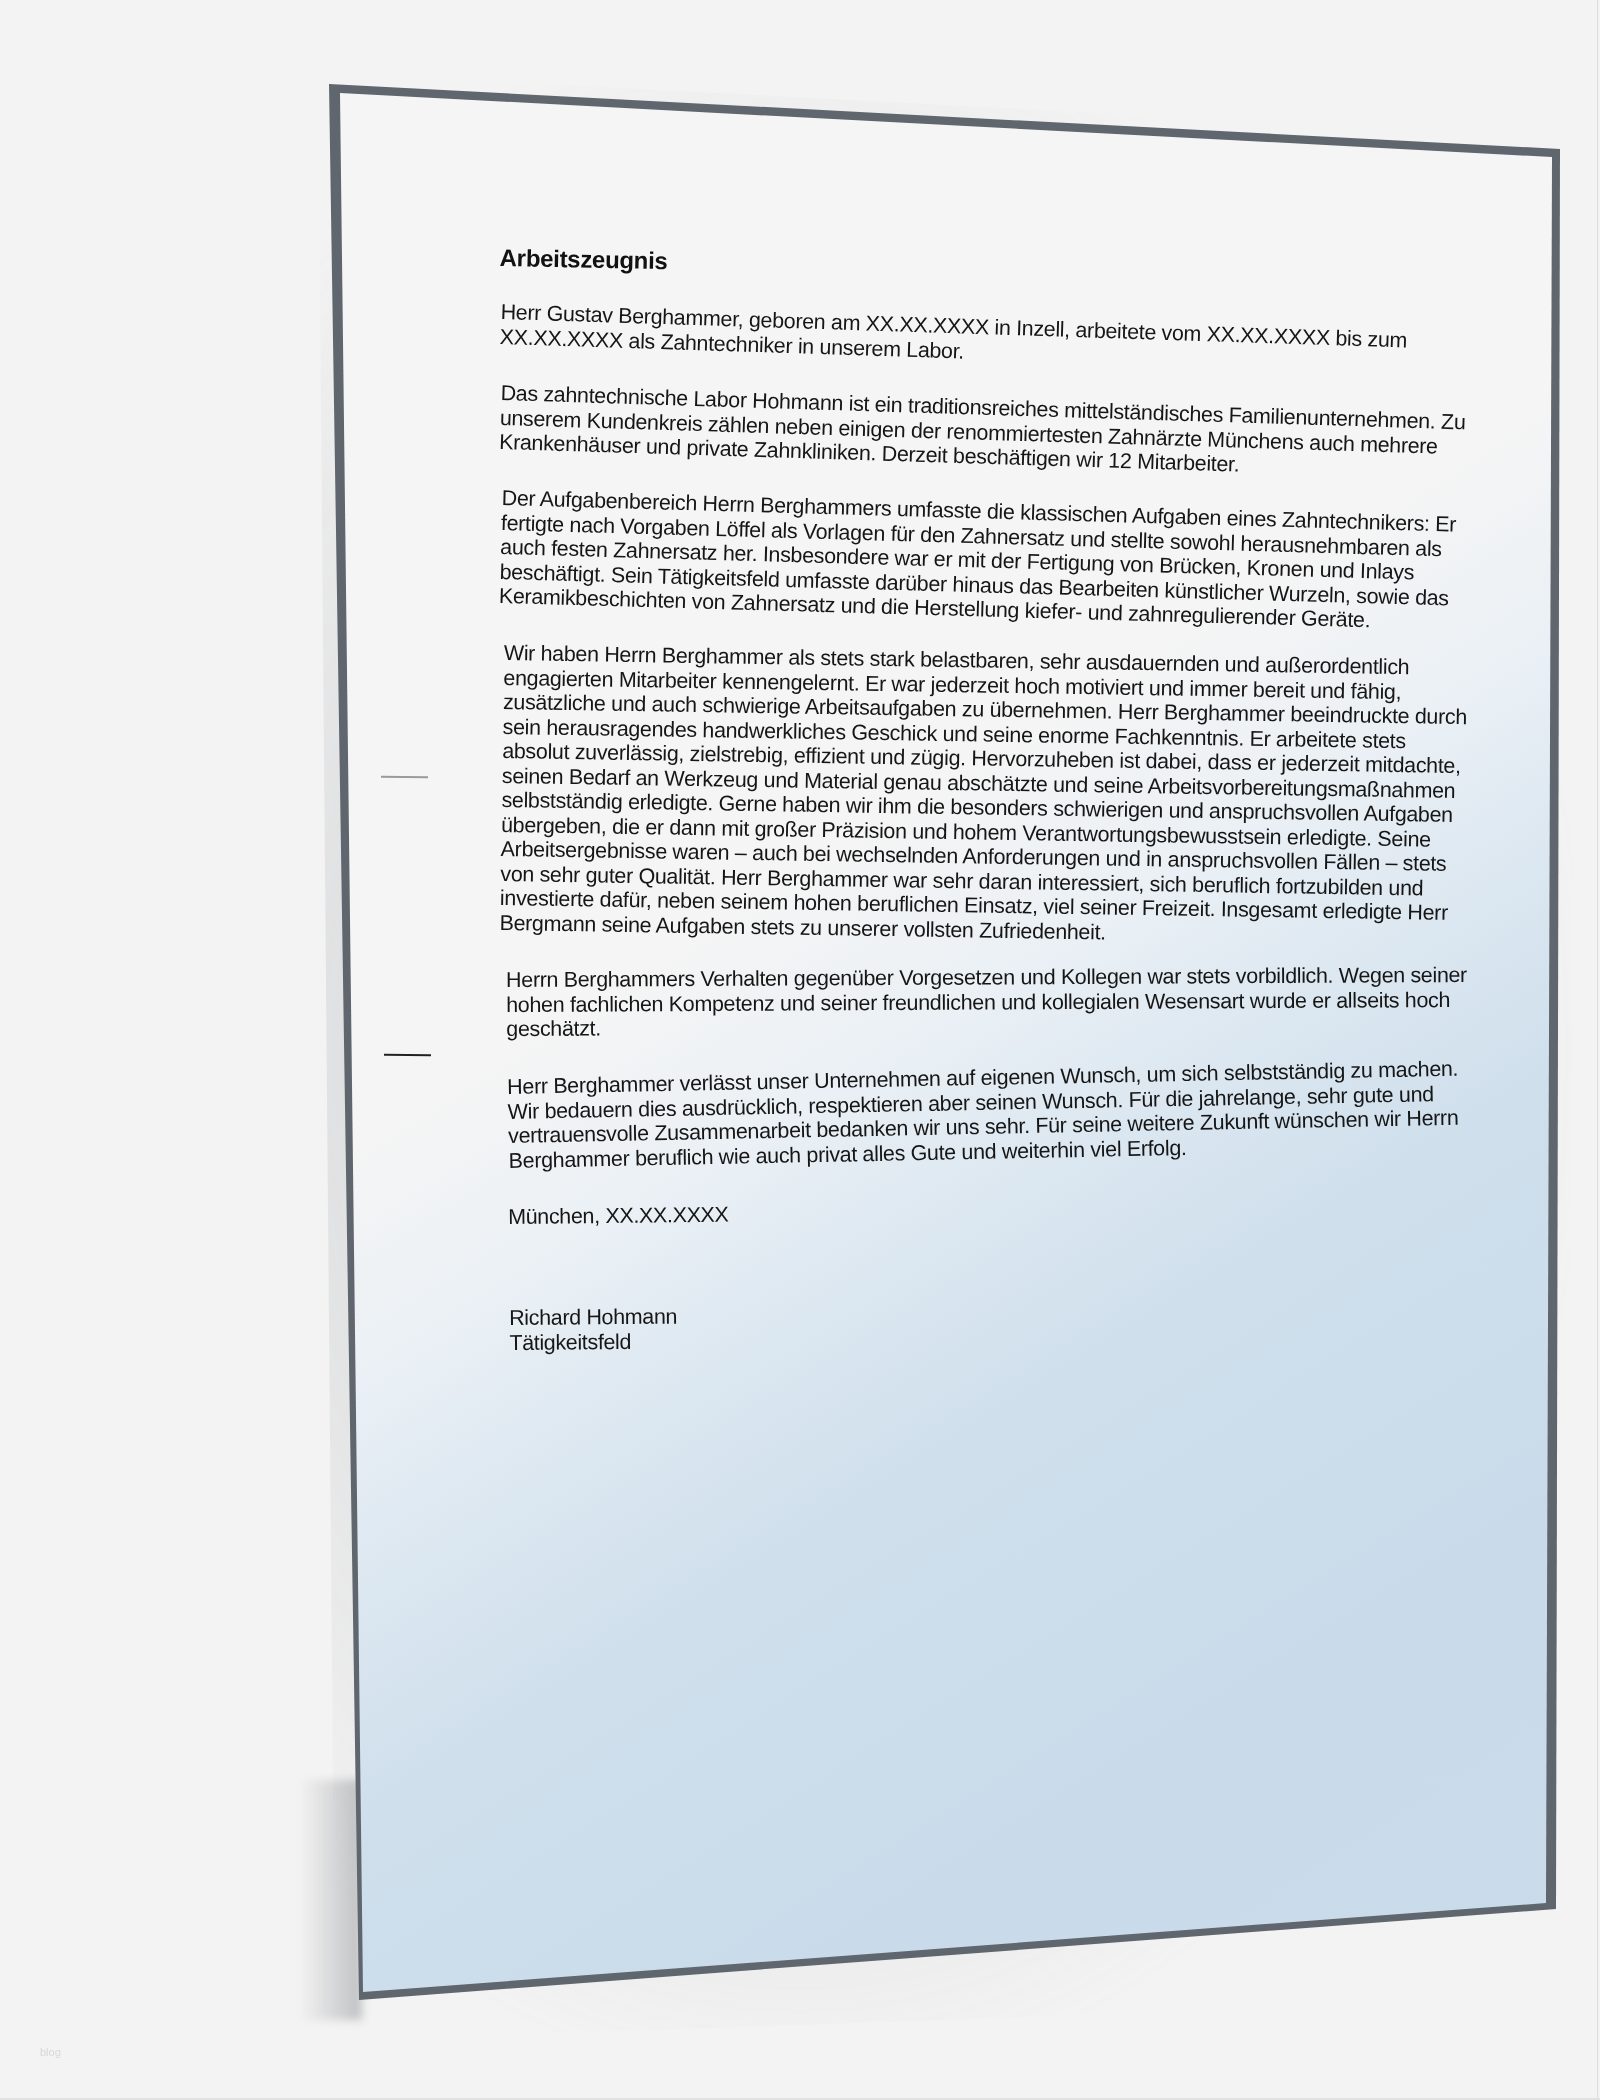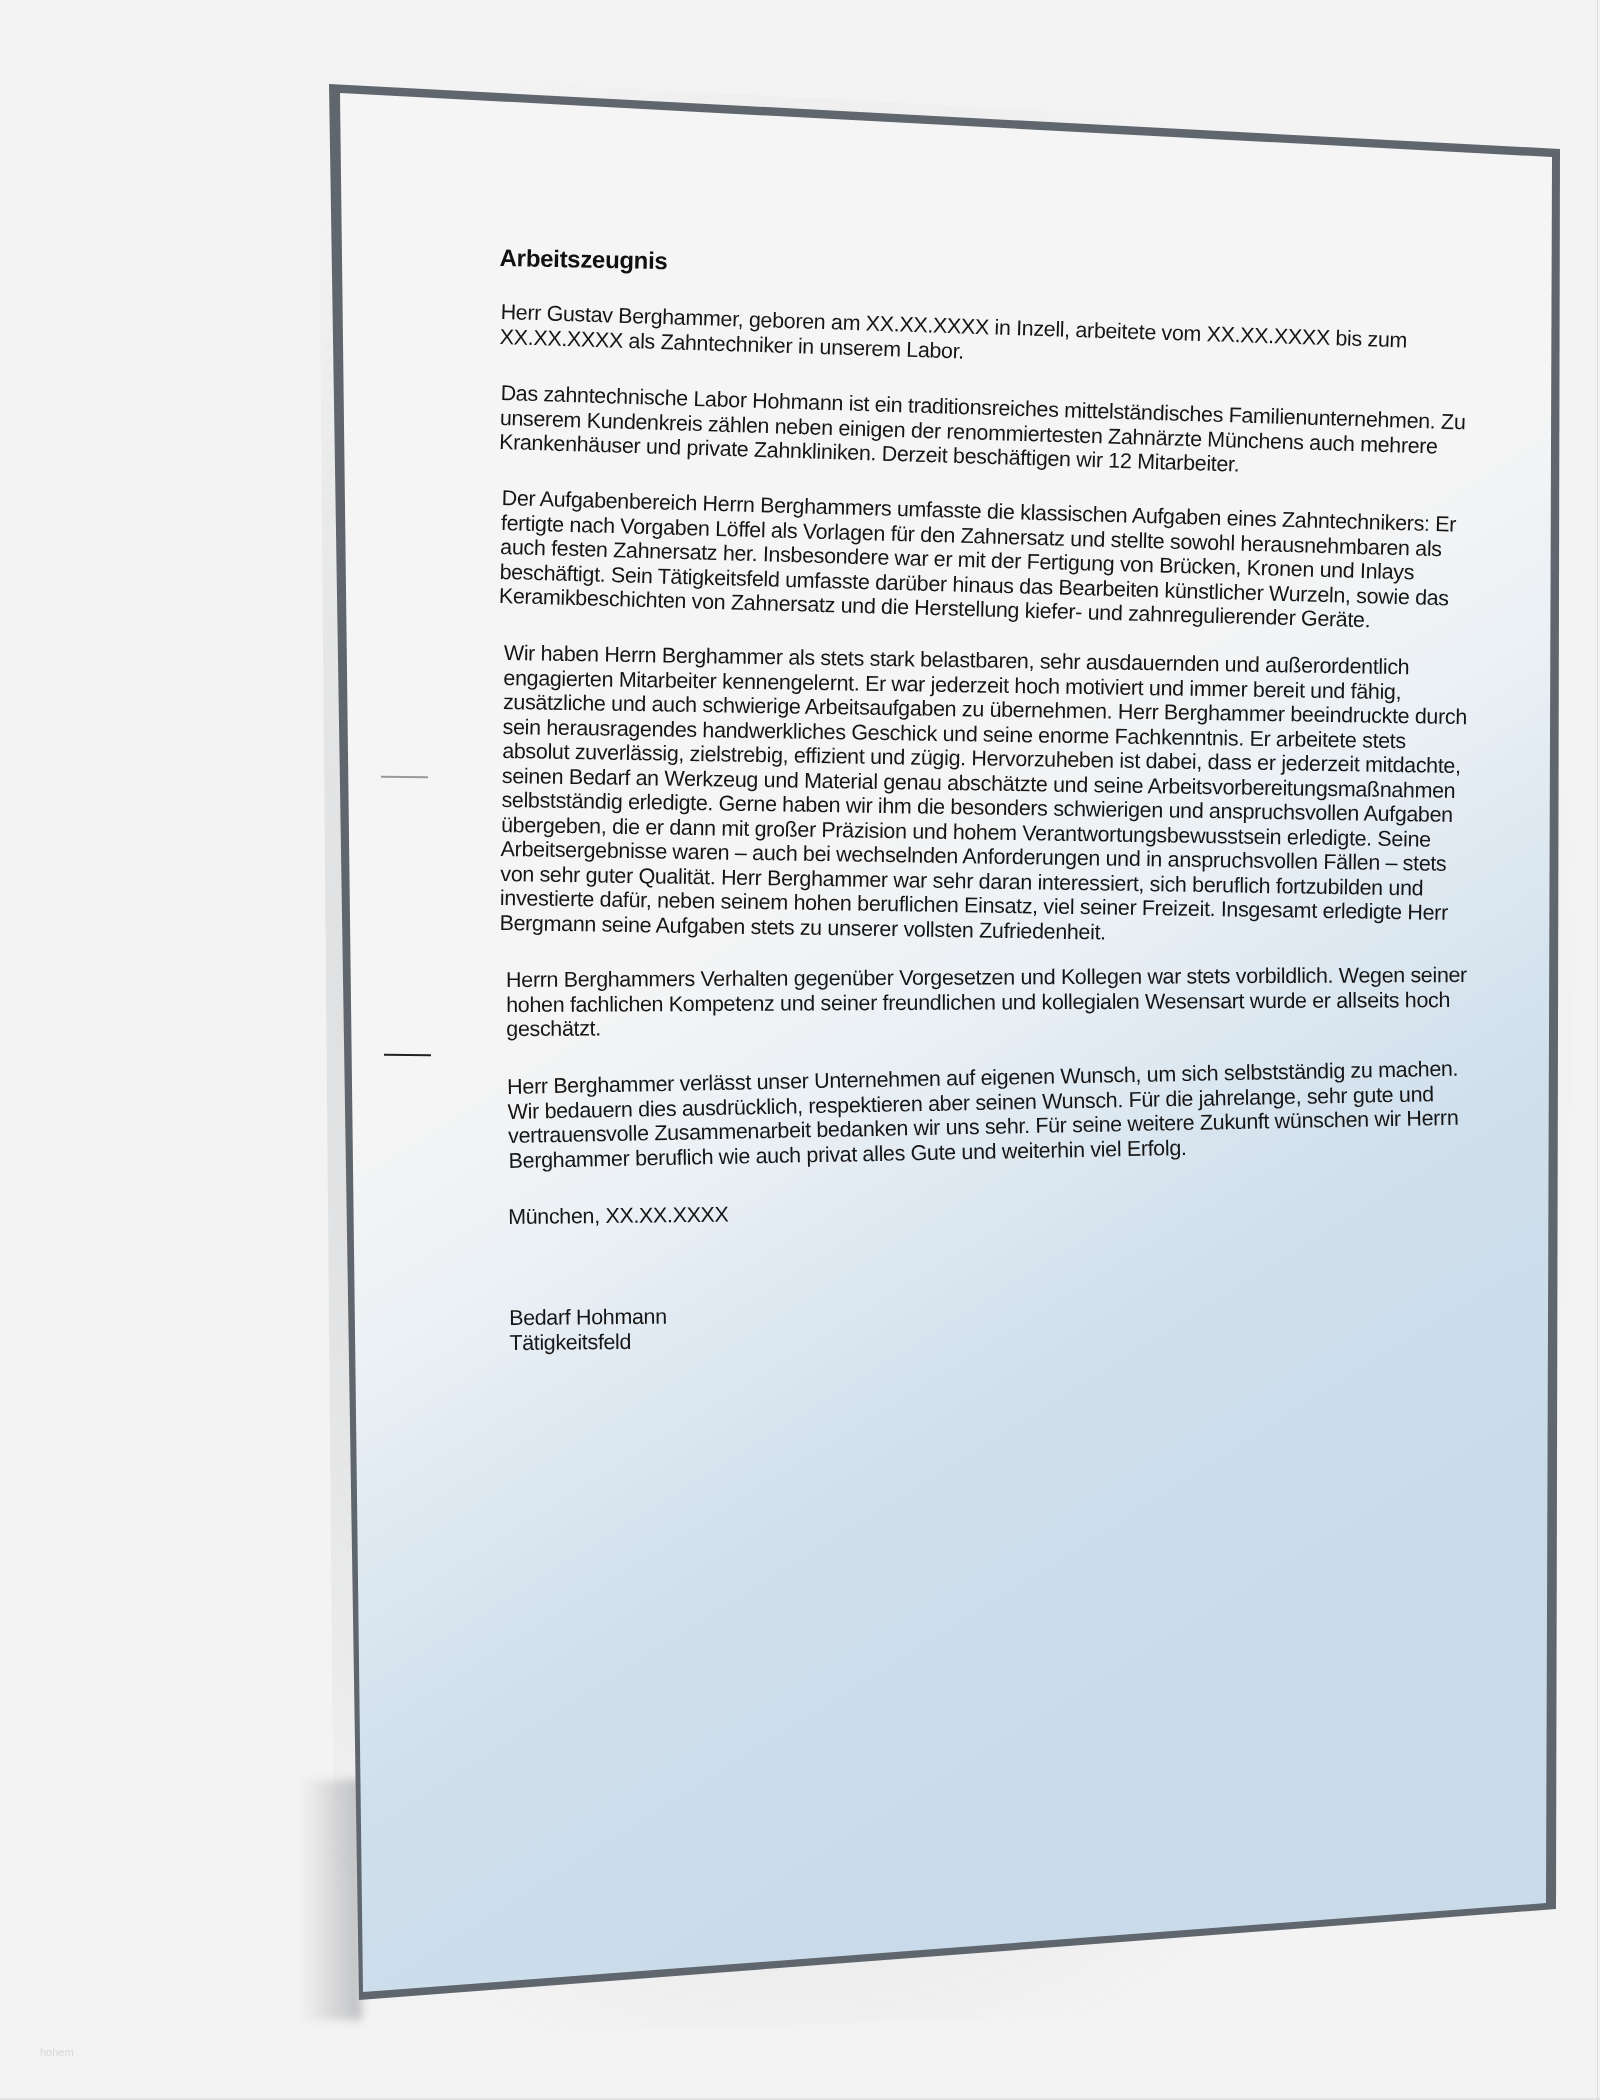--- a/index.html
+++ b/index.html
@@ -124,17 +124,17 @@
   <span class="line">Wir bedauern dies ausdrücklich, respektieren aber seinen Wunsch. Für die jahrelange, sehr gute und</span>
   <span class="line">vertrauensvolle Zusammenarbeit bedanken wir uns sehr. Für seine weitere Zukunft wünschen wir Herrn</span>
   <span class="line">Berghammer beruflich wie auch privat alles Gute und weiterhin viel Erfolg.</span>
 </div>
 
 <div class="text-block" style="left:508px; top:1205px; transform: rotate(-0.6deg);">
   <span class="line">München, XX.XX.XXXX</span>
 </div>
 
 <div class="text-block" style="left:509px; top:1306px; transform: rotate(-0.5deg);">
-  <span class="line">Bedarf Hohmann</span>
+  <span class="line">Richard Hohmann</span>
   <span class="line">Tätigkeitsfeld</span>
 </div>
 
-<div class="watermark">hohem</div>
+<div class="watermark">blog</div>
 
 </body></html>

